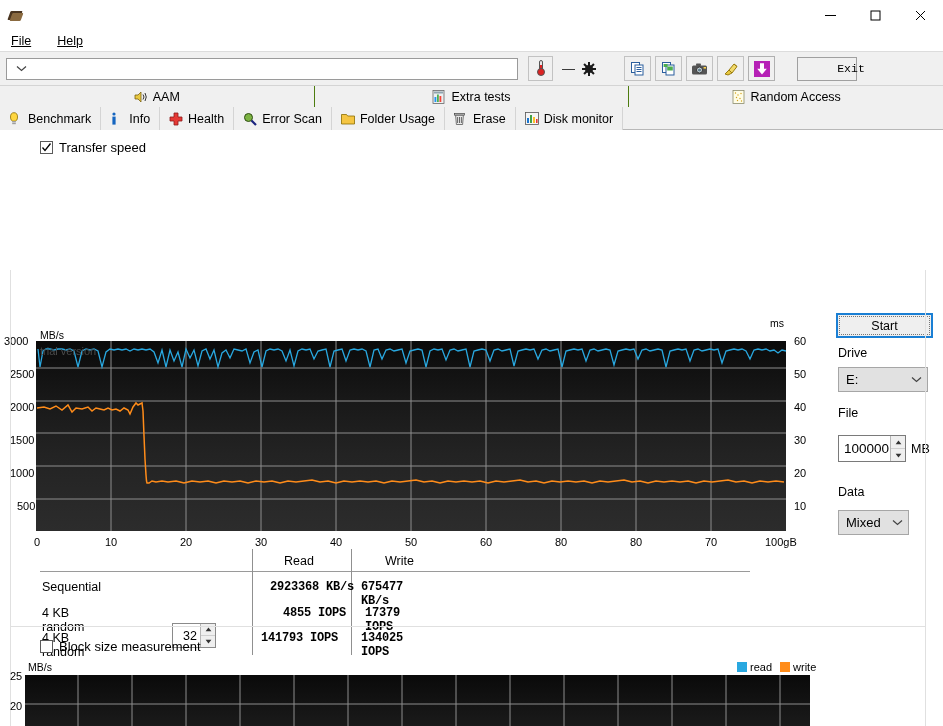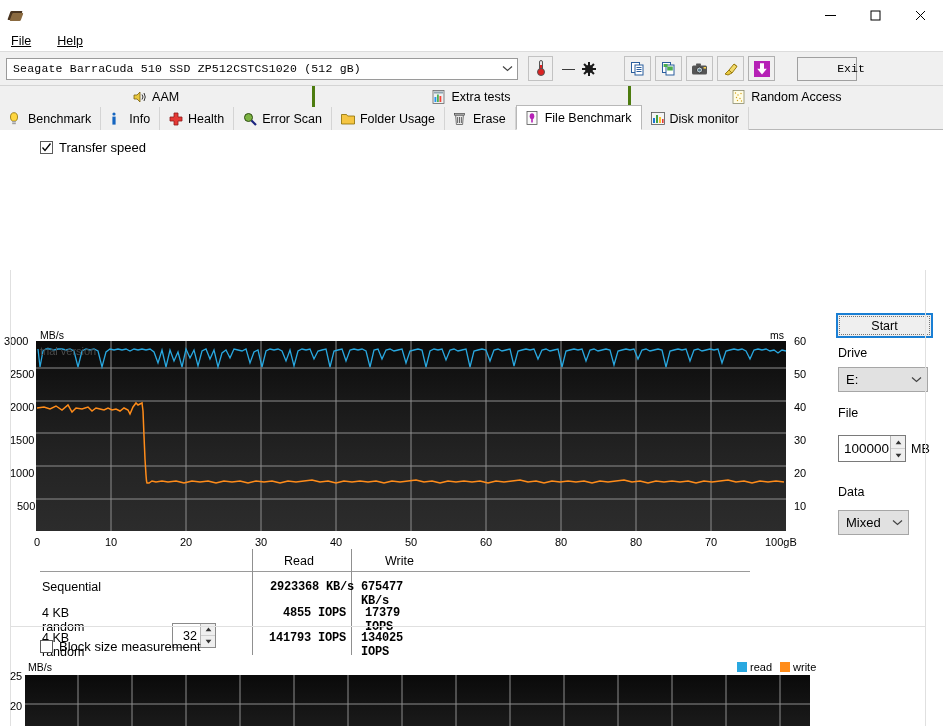--- a/index.html
+++ b/index.html
@@ -94,21 +94,21 @@
     font-family:"Liberation Mono", monospace;font-size:11.5px;padding-left:48px;
   }
 
   
   .tabrow-top{
     height:22px; background:#f0f0f0; display:flex;
     border-top:1px solid #d4d4d4;
   }
   .ttab{
     flex:1; display:flex;align-items:center;justify-content:center;gap:5px;
-    font-size:12.5px; border-right:3px solid #4d7c0f;
+    font-size:12.5px; border-right:1px solid #4d7c0f;
     background:#f0f0f0;
   }
   .ttab:last-child{border-right:none;}
   .tabrow-bottom{
     height:23px; background:#f0f0f0; display:flex;
     border-bottom:1px solid #b8b8b8;
     position:relative;
   }
   .btab{
     display:flex;align-items:center;justify-content:center;gap:5px;
@@ -229,21 +229,20 @@
   </div>
 </div>
 
 <div class="menubar">
   <div class="menu-item"><span class="u">File</span></div>
   <div class="menu-item"><span class="u">Help</span></div>
 </div>
 
 <div class="toolbar">
   <div class="drive-combo">
-    <span>Seagate BarraCuda 510 SSD ZP512CSTCS1020 (512 gB)</span>
     <span class="chev">
       <svg width="11" height="7" viewBox="0 0 11 7">
           <polyline points="1,1.5 5.5,5.5 10,1.5" fill="none" stroke="#444" stroke-width="1.2"></polyline>
         </svg>
     </span>
   </div>
 
   <div class="tb-thermo">
     <div class="thermo-body"></div>
       <div class="thermo-bulb"></div>
@@ -394,30 +393,20 @@
       <svg width="11" height="14" viewBox="0 0 11 14">
         <rect x="0.5" y="1.5" width="10" height="1.6" fill="#cfcfcf" stroke="#444" stroke-width="0.7"></rect>
         <path d="M1.6 3.3 h7.8 l-0.8 9.2 h-6.2 z" fill="#e8e8e8" stroke="#444" stroke-width="0.7"></path>
         <line x1="3.6" y1="5" x2="3.6" y2="11" stroke="#666"></line>
         <line x1="5.5" y1="5" x2="5.5" y2="11" stroke="#666"></line>
         <line x1="7.4" y1="5" x2="7.4" y2="11" stroke="#666"></line>
       </svg>
     </span>
     <span>Erase</span>
   </div>
-  <div class="btab active">
-    <span class="ic">
-      <svg width="12" height="14" viewBox="0 0 12 14">
-        <rect x="1" y="0.5" width="10" height="13" fill="#fafafa" stroke="#555" stroke-width="0.8"></rect>
-        <ellipse cx="6" cy="5.2" rx="2.3" ry="3" fill="#b621b6"></ellipse>
-        <rect x="5.2" y="8" width="1.6" height="3.5" fill="#b621b6"></rect>
-      </svg>
-    </span>
-    <span>File Benchmark</span>
-  </div>
   <div class="btab">
     <span class="ic">
       <svg width="14" height="13" viewBox="0 0 14 13">
         <rect x="0.5" y="0.5" width="13" height="12" fill="#f5f5f5" stroke="#555" stroke-width="0.8"></rect>
         <rect x="2" y="6" width="2" height="5" fill="#1976d2"></rect>
         <rect x="5" y="3" width="2" height="8" fill="#43a047"></rect>
         <rect x="8" y="5" width="2" height="6" fill="#fbc02d"></rect>
         <rect x="11" y="7" width="1.6" height="4" fill="#e53935"></rect>
       </svg>
     </span>
@@ -432,21 +421,21 @@
       <svg width="11" height="11" viewBox="0 0 11 11">
           <polyline points="1.5,5.5 4,8.5 9.5,1.5" fill="none" stroke="#000" stroke-width="1.3"></polyline>
         </svg>
     </span>
     <span class="cb-label">Transfer speed</span>
   </div>
 
   <div class="chart1-wrap">
 
     <div class="axis-unit" style="left:40px; top:168px;">MB/s</div>
-    <div class="axis-unit" style="left:770px; top:168px;">ms</div>
+    <div class="axis-unit" style="left:770px; top:156px;">ms</div>
 
     <div class="tick" style="left:4px; top:174px;">3000</div>
     <div class="tick" style="left:10px; top:207px;">2500</div>
     <div class="tick" style="left:10px; top:240px;">2000</div>
     <div class="tick" style="left:10px; top:273px;">1500</div>
     <div class="tick" style="left:10px; top:306px;">1000</div>
     <div class="tick" style="left:17px; top:339px;">500</div>
 
     <div class="tick" style="left:794px; top:174px;">60</div>
     <div class="tick" style="left:794px; top:207px;">50</div>
@@ -556,21 +545,21 @@
               <polygon points="3.5,0.6 6.4,4.2 0.6,4.2" fill="#333"></polygon>
             </svg>
           </div>
         <div>
             <svg width="7" height="5" viewBox="0 0 7 5">
               <polygon points="3.5,4.4 0.6,0.8 6.4,0.8" fill="#333"></polygon>
             </svg>
           </div>
       </span>
     </div>
-    <div class="res-val" style="position:absolute; left:262px; top:470px; width:84px; text-align:right;">141793 IOPS</div>
+    <div class="res-val" style="position:absolute; left:254px; top:470px; width:84px; text-align:right;">141793 IOPS</div>
     <div class="res-val" style="position:absolute; left:361px; top:470px;">134025 IOPS</div>
   </div>
 
   <div class="side">
     <div class="startbtn" style="left:836px; top:152px;">
       <span class="inner">
           <span>Start</span>
         </span>
     </div>
 

